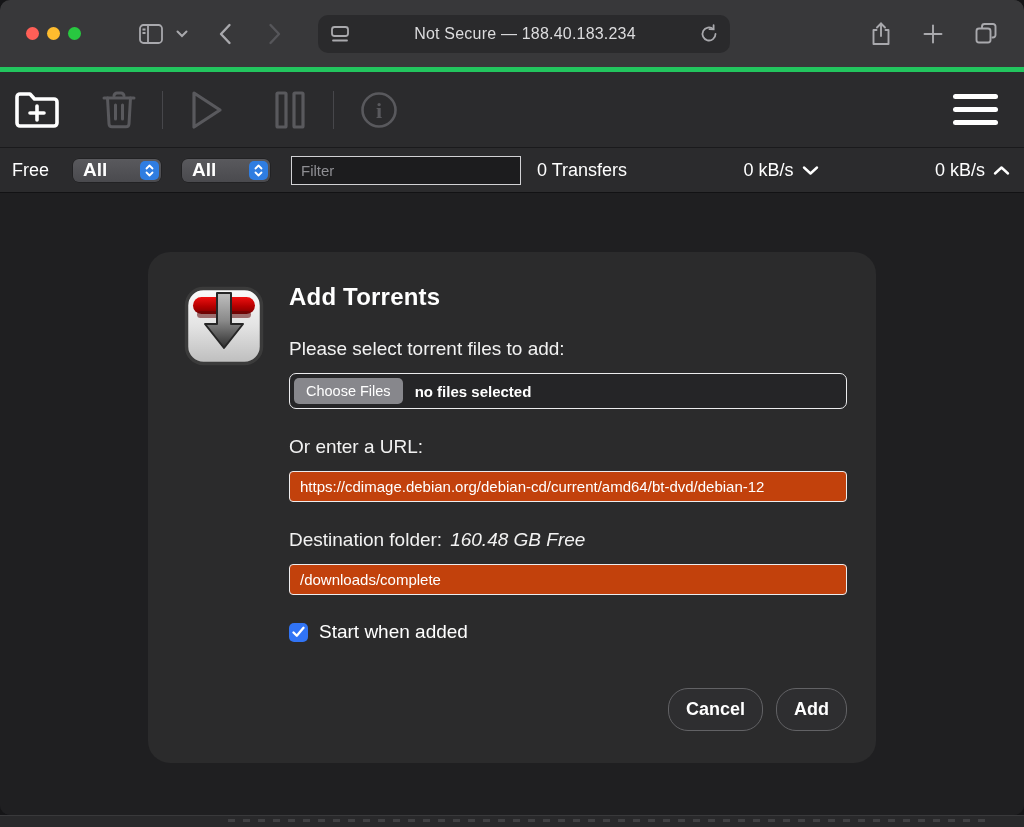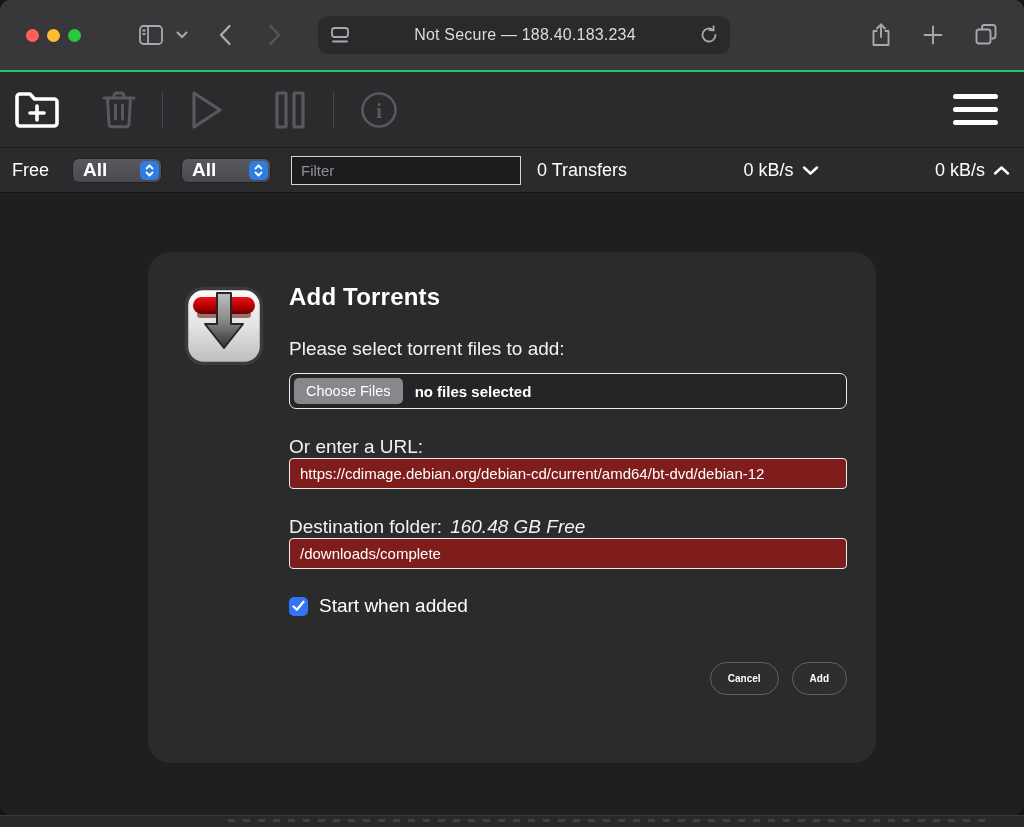--- a/index.html
+++ b/index.html
@@ -11,21 +11,21 @@
     border-radius:10px; overflow:hidden; background:#1f1f21;
     display:flex; flex-direction:column; }
   .behind-strip { position:absolute; left:0; bottom:0; width:1024px; height:12px;
     background:#29292b; border-top:1px solid #39393b; }
   .behind-strip .marks { position:absolute; left:228px; top:3px; width:760px; height:3px;
     background:repeating-linear-gradient(90deg, rgba(160,160,165,.4) 0 7px, transparent 7px 15px);
     opacity:.5; }
 
   
   .safari-toolbar { height:72px; flex:0 0 72px; background:#38383a;
-    border-bottom:2px solid #22c55e; display:flex; align-items:center; }
+    border-bottom:5px solid #22c55e; display:flex; align-items:center; }
   .traffic { display:flex; gap:8px; margin-left:26px; }
   .light { width:13px; height:13px; border-radius:50%; }
   .tool-ic { display:flex; align-items:center; justify-content:center; color:#a9a9ad; }
   .sidebar-group { margin-left:58px; display:flex; align-items:center; gap:13px; }
   .nav-back { margin-left:30px; color:#a9a9ad; }
   .nav-fwd  { margin-left:36px; color:#56565a; }
   .url-bar { margin-left:36px; width:412px; height:38px; background:#2a2a2c;
     border-radius:10px; display:flex; align-items:center; padding:0 12px; }
   .url-text { flex:1; text-align:center; color:#dcdcde; font-size:16px; letter-spacing:.2px;
     white-space:nowrap; }
@@ -68,32 +68,32 @@
     background:#2b2b2c; border-radius:22px; }
   .dlg-logo { position:absolute; left:36px; top:34px; }
   .dlg-content { margin-left:141px; padding-top:31px; width:558px; }
   .dlg-title { color:#fff; font-size:24px; font-weight:bold; letter-spacing:.2px; }
   .dlg-label { color:#f2f2f2; font-size:19px; margin-top:27px; }
   .file-box { margin-top:13px; height:36px; border:1.5px solid #ececee; border-radius:7px;
     display:flex; align-items:center; padding:0 4px; background:#252527; }
   .choose-btn { background:#87878c; border:none; border-radius:5px; color:#fff;
     font-size:14.5px; padding:5px 12px; font-family:"Liberation Sans", sans-serif; }
   .no-files { color:#fff; font-size:15px; margin-left:12px; font-weight:bold; }
-  .dlg-input { width:558px; height:31px; background:#7f1d1d;
+  .dlg-input { margin-top:13px; width:558px; height:31px; background:#c2410c;
     border:1.5px solid #ececee; border-radius:4px; color:#fff; font-size:15px;
     padding:0 10px; outline:none; font-family:"Liberation Sans", sans-serif;
     white-space:nowrap; overflow:hidden; }
   .free-space { font-style:italic; margin-left:8px; }
   .check-row { margin-top:26px; display:flex; align-items:center; }
   .checkbox { width:19px; height:19px; background:#3174f5; border-radius:5px;
     display:flex; align-items:center; justify-content:center; }
   .check-label { color:#fff; font-size:19px; margin-left:11px; }
   .btn-row { margin-top:45px; display:flex; justify-content:flex-end; gap:13px; }
   .dlg-btn { background:#2e2e30; border:1px solid #626265; border-radius:20px; color:#fff;
-    font-size:10px; padding:10px 17px; font-family:"Liberation Sans", sans-serif;
+    font-size:18px; padding:10px 17px; font-family:"Liberation Sans", sans-serif;
     font-weight:bold; }
 </style>
 </head>
 <body>
 
 <div class="window">
 
   <div class="safari-toolbar">
     <div class="traffic">
       <div class="light" style="background:#ff5f57"></div>

